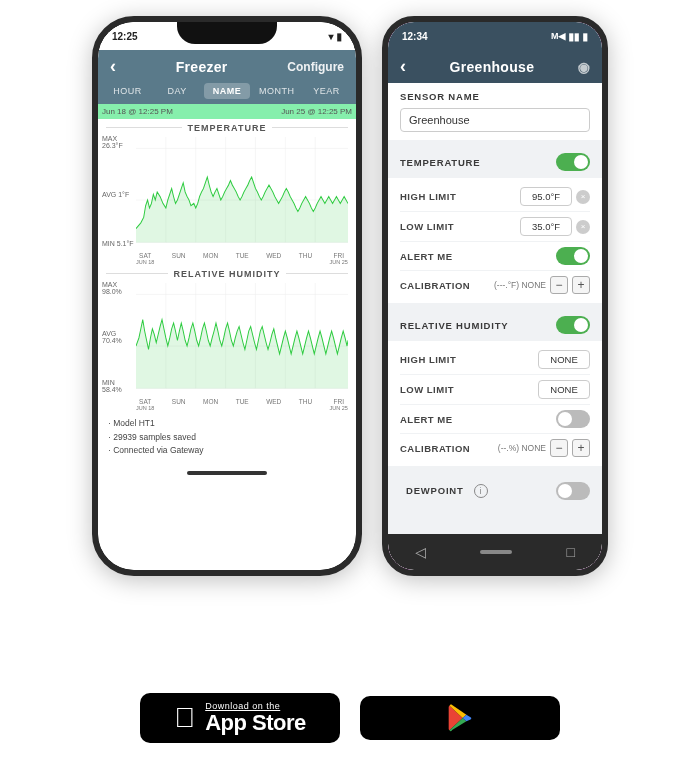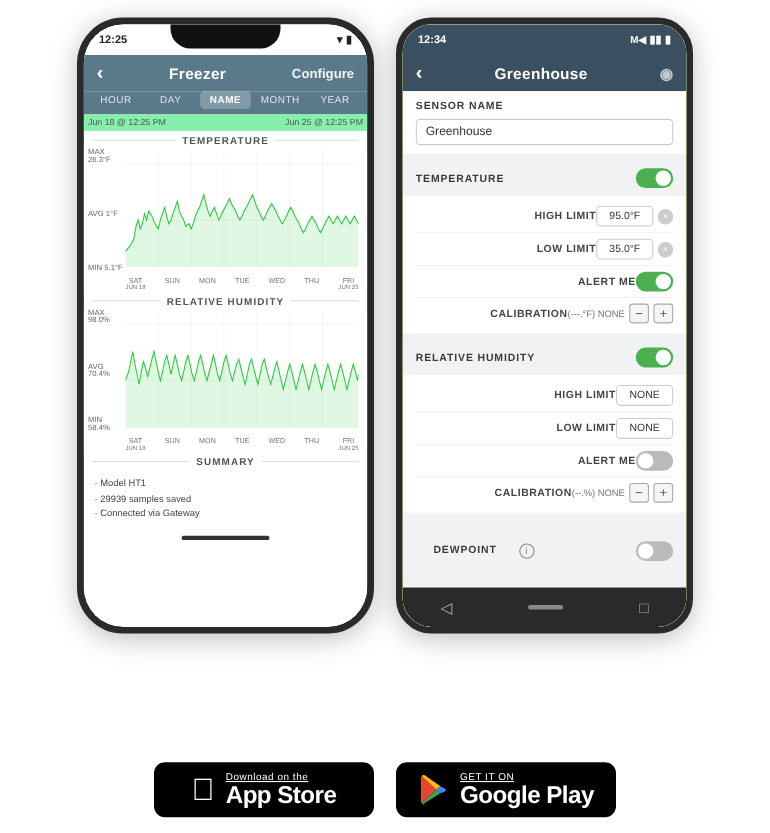--- a/index.html
+++ b/index.html
@@ -32,23 +32,23 @@
       background: #1a1a2e;
     }
     .phone-left {
       width: 270px;
       height: 560px;
       background: #111;
       border: 6px solid #2a2a2a;
       border-radius: 42px;
     }
     .phone-right {
-      width: 270px;
+      width: 226px;
       height: 560px;
-      background: #bef264;
+      background: #701a75;
       border: 6px solid #2a2a2a;
       border-radius: 32px;
     }
     .phone-screen {
       width: 100%;
       height: 100%;
       overflow: hidden;
       border-radius: 36px;
       background: #fff;
       display: flex;
@@ -272,21 +272,21 @@
     .section-with-toggle {
       display: flex;
       align-items: center;
       justify-content: space-between;
       background: #f0f2f4;
       padding: 7px 12px;
     }
     .row-item {
       display: flex;
       align-items: center;
-      justify-content: flex-end;
+      justify-content: space-between;
       padding: 5px 0;
       border-bottom: 1px solid #f0f2f4;
     }
     .row-item:last-child { border-bottom: none; }
     .row-label {
       font-size: 9.5px;
       font-weight: 600;
       color: #444;
       letter-spacing: 0.5px;
     }
@@ -571,23 +571,20 @@
               </div>
             <div class="col">
                 <span>FRI</span>
                 <span style="font-size:5.5px">JUN 25</span>
               </div>
           </div>
         </div>
       </div>
 
       <div>
-        <div class="summary-title">
-          <span>SUMMARY</span>
-        </div>
         <div class="summary-section">
           <div>· Model HT1</div>
           <div>· 29939 samples saved</div>
           <div>· Connected via Gateway</div>
         </div>
       </div>
       <div class="home-indicator-left">
         <div class="home-bar"></div>
       </div>
     </div>
@@ -686,21 +683,21 @@
                   <span class="stepper-btn">+</span>
                 </div>
               </div>
             </div>
           </div>
         </div>
 
 
         <div class="section-with-toggle">
           <div class="row-value" style="gap:4px;">
-            <span class="section-label" style="margin:16px;">DEWPOINT</span>
+            <span class="section-label" style="margin:6px;">DEWPOINT</span>
             <span style="width:14px;height:14px;border:1.5px solid #888;border-radius:50%;display:inline-flex;align-items:center;justify-content:center;font-size:9px;color:#888;">i</span>
           </div>
           <div class="toggle off"></div>
         </div>
       </div>
 
       <div class="bottom-nav">
         <span class="bottom-icon">◁</span>
         <div class="bottom-nav-btn"></div>
         <span class="bottom-icon">□</span>
@@ -717,18 +714,14 @@
       <span class="badge-main">App Store</span>
     </div>
   </div>
   <div class="badge">
     <svg class="google-play-icon" viewBox="0 0 24 24">
       <path fill="#EA4335" d="M3 1.5L14.25 12 3 22.5c-.41-.22-.69-.65-.69-1.15V2.65C2.31 2.15 2.59 1.72 3 1.5z"></path>
       <path fill="#FBBC04" d="M3 1.5l11.25 10.5L17.5 9.25 5.25.75C4.5.25 3.5.25 3 1.5z"></path>
       <path fill="#34A853" d="M3 22.5l11.25-10.5 3.25 2.75-12.25 7.5C4.5 23.75 3.5 23.75 3 22.5z"></path>
       <path fill="#4285F4" d="M14.25 12L17.5 9.25 21 11.25c.9.5.9 1.5 0 2L17.5 14.75 14.25 12z"></path>
     </svg>
-    <div class="badge-text-block">
-      <span class="badge-sub">GET IT ON</span>
-      <span class="badge-main">Google Play</span>
-    </div>
   </div>
 </div>
 
 </body></html>

